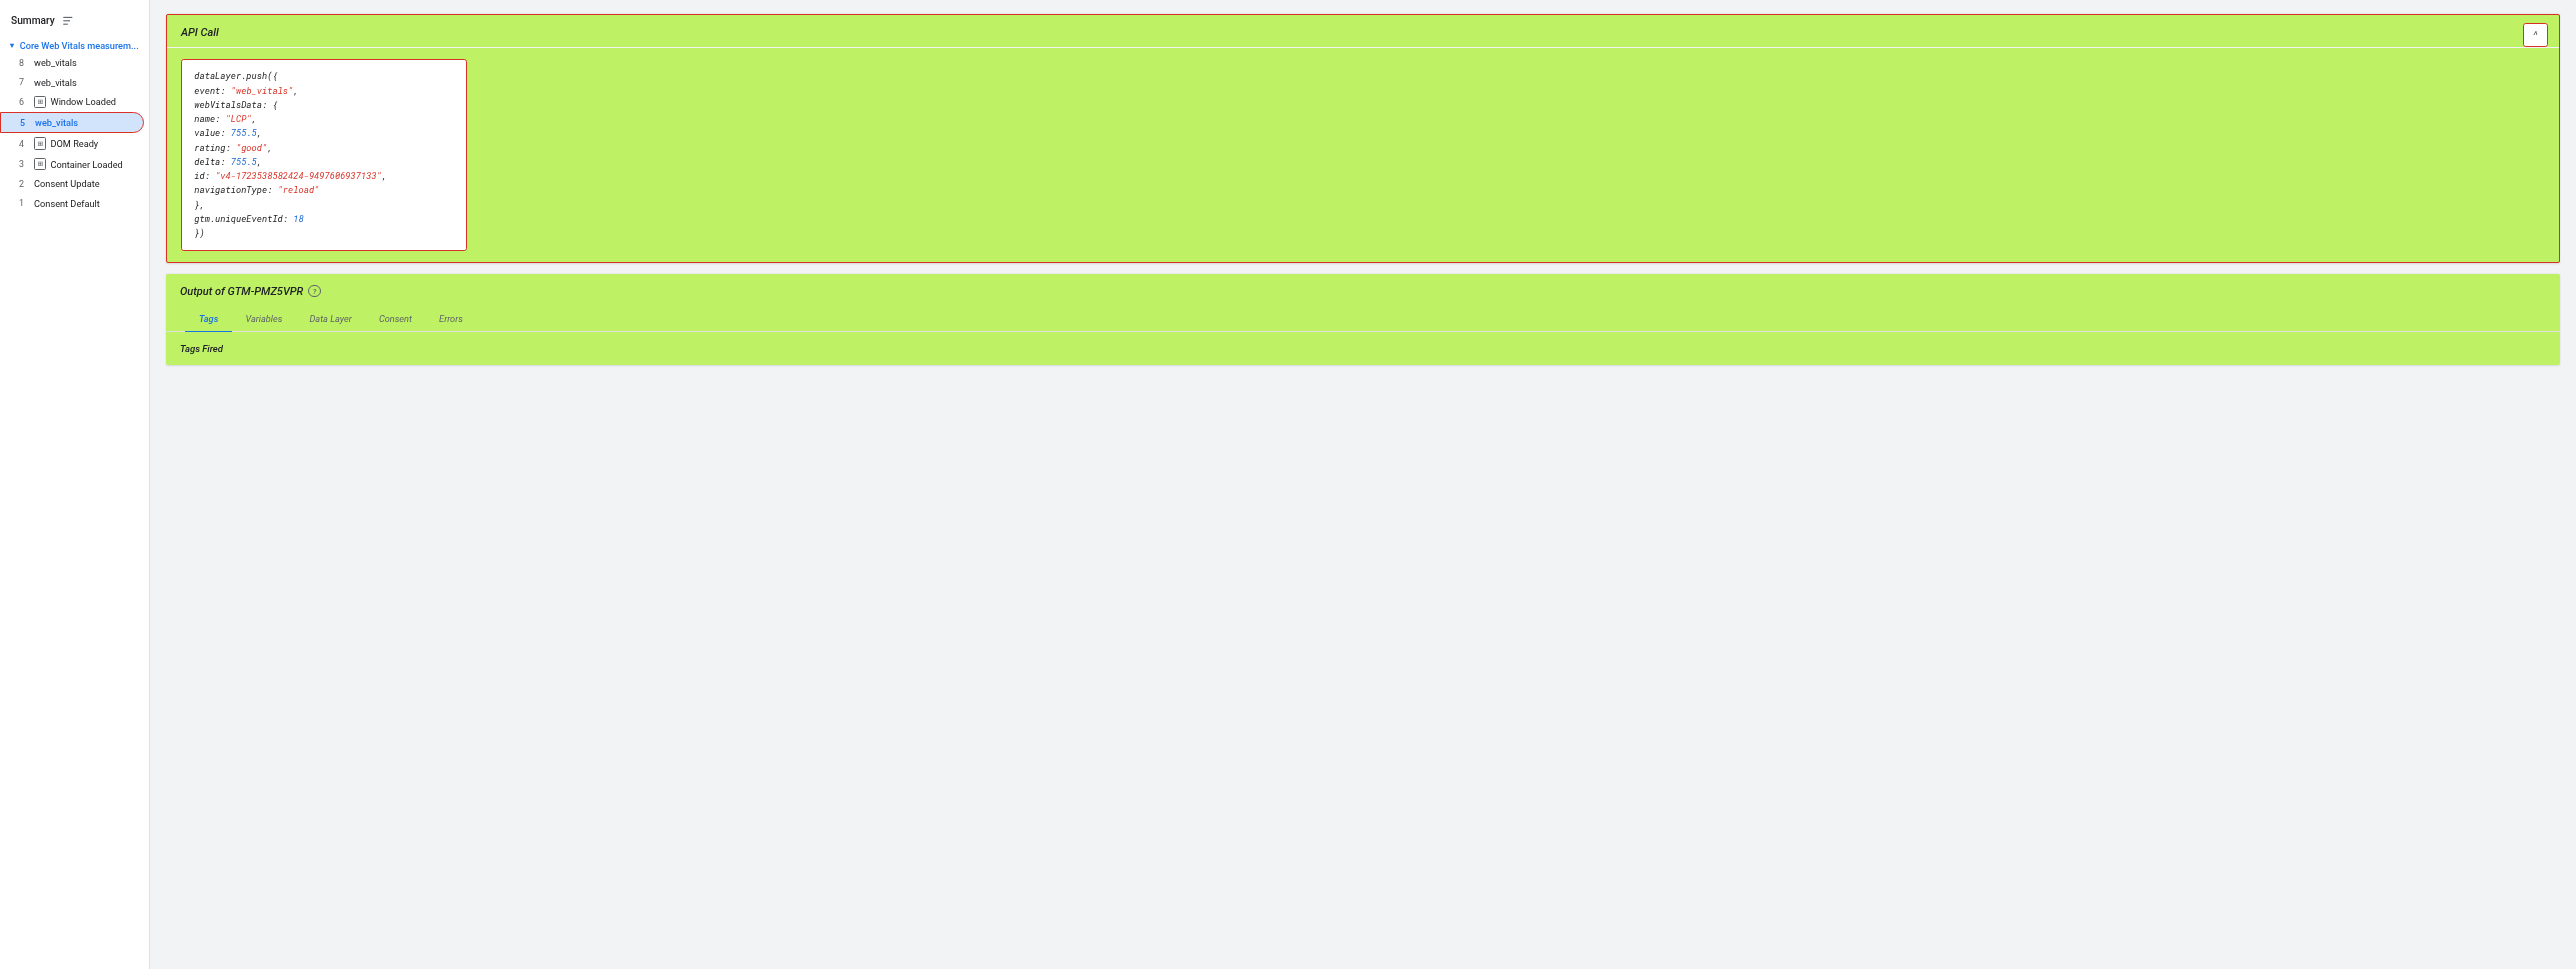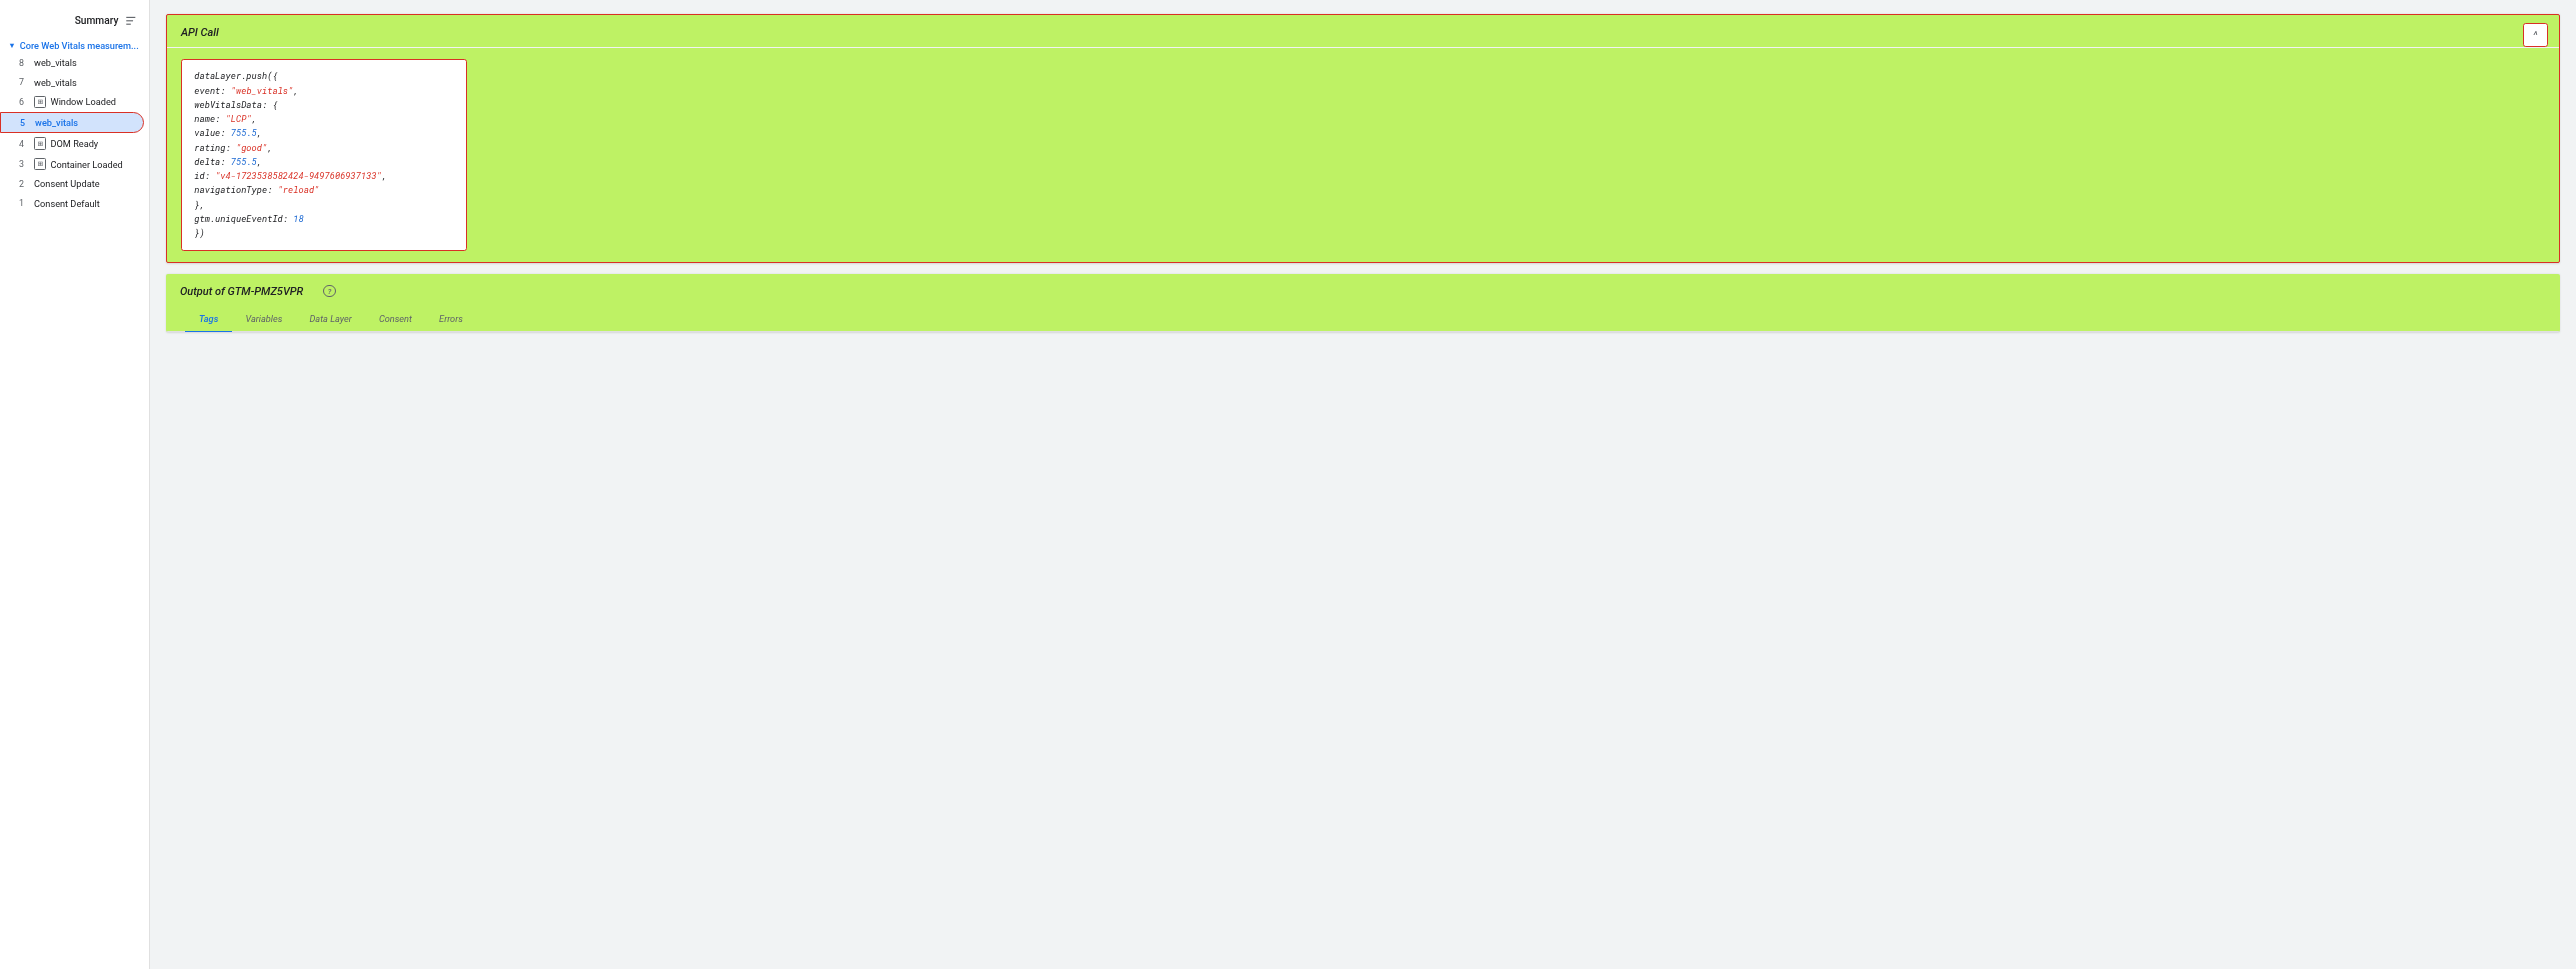--- a/index.html
+++ b/index.html
@@ -19,21 +19,21 @@
       background: #fff;
       border-right: 0.7px solid #e0e0e0;
       display: flex;
       flex-direction: column;
       padding-top: 11px;
       overflow-y: auto;
     }
     .sidebar-header {
       display: flex;
       align-items: center;
-      justify-content: flex-end;
+      justify-content: flex-start;
       padding: 2.7px 11px 8.2px 11px;
       gap: 6px;
     }
     .sidebar-title {
       font-size: 10.2px;
       font-weight: 500;
       color: #202124;
     }
     .sidebar-icon-btn {
       cursor: pointer;
@@ -167,21 +167,21 @@
       font-size: 11px;
       color: #5f6368;
     }
 
     
     .output-card {}
     .output-header {
       padding: 11px 13.6px 0 13.6px;
       display: flex;
       align-items: center;
-      gap: 20px;
+      gap: 5px;
       font-size: 11px;
       font-weight: 500;
       color: #202124;
     }
     .output-header .help-icon {
       width: 12.3px;
       height: 12.3px;
       border-radius: 50%;
       border: 1px solid #5f6368;
       display: flex;
@@ -307,15 +307,16 @@
       <span>Output of GTM-PMZ5VPR</span>
       <span class="help-icon">?</span>
     </div>
     <div class="tabs-bar" id="tabs-bar">
         <div class="tab active">Tags</div>
         <div class="tab">Variables</div>
         <div class="tab">Data Layer</div>
         <div class="tab">Consent</div>
         <div class="tab">Errors</div>
       </div>
+    <div class="tags-fired-label">Tags Fired</div>
   </div>
 </div>
 
 
 </body></html>

